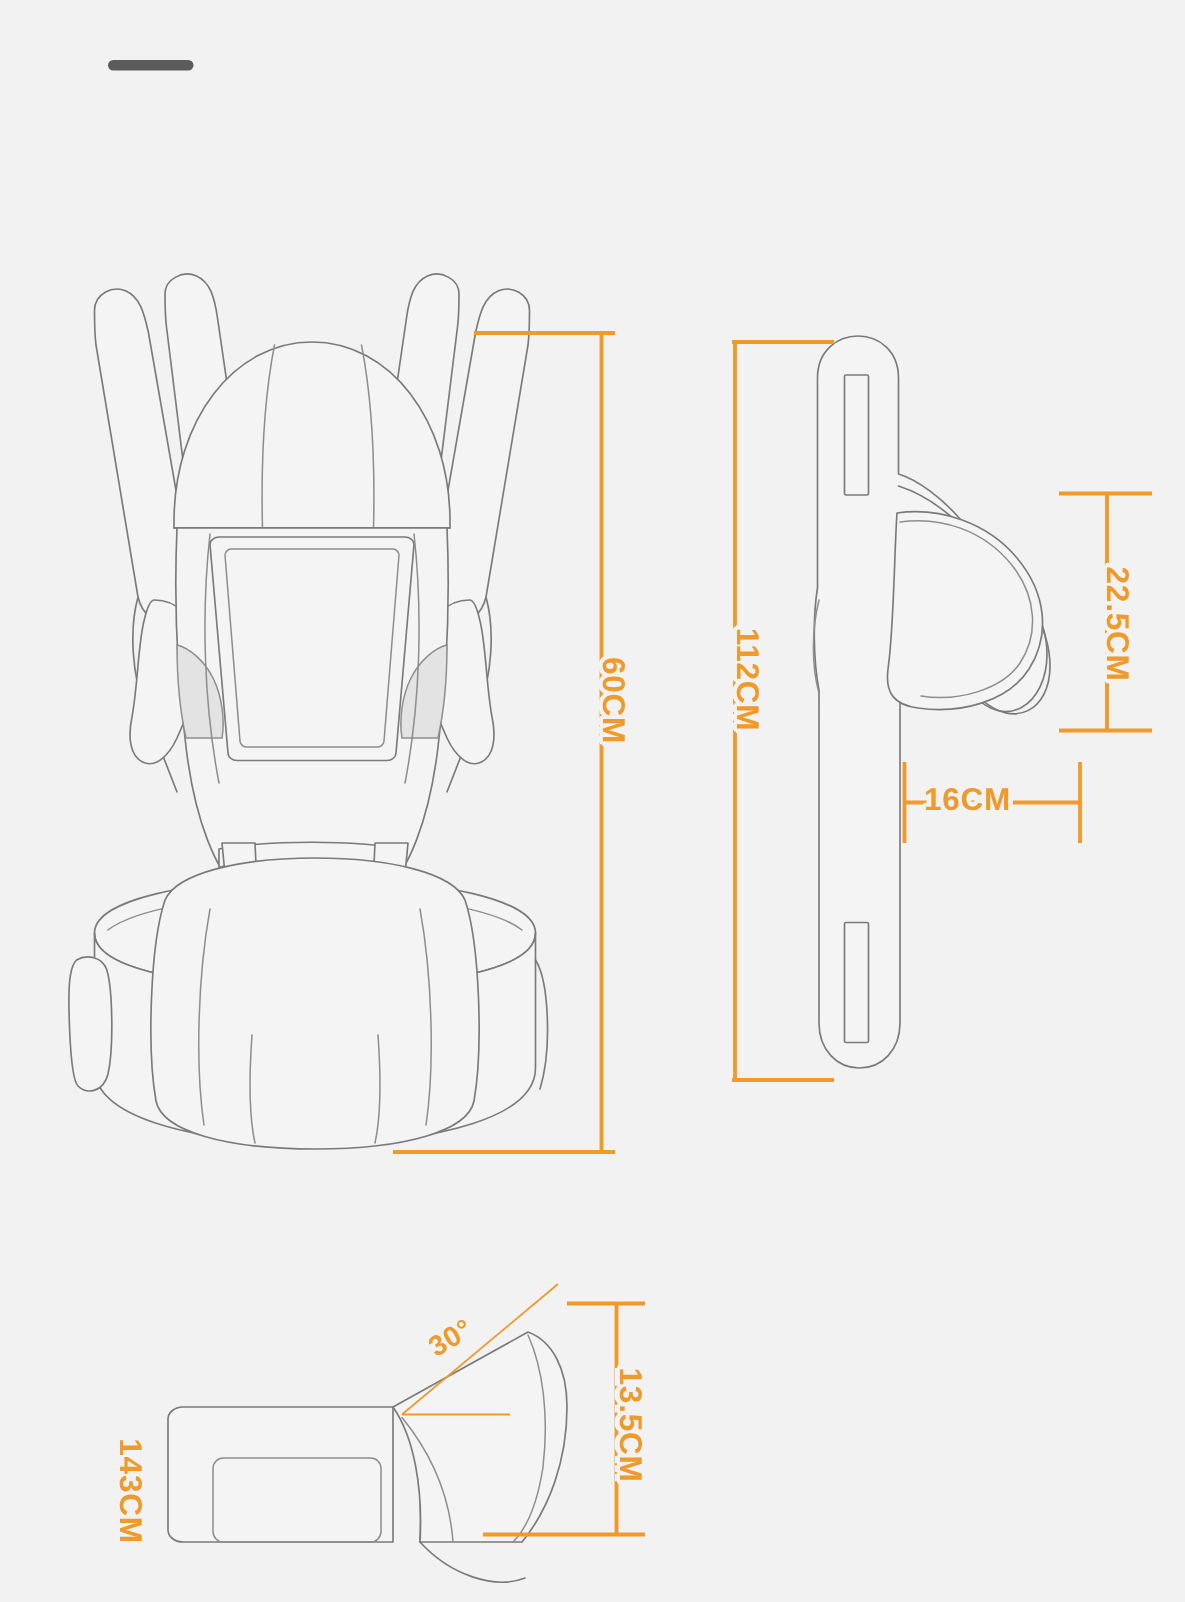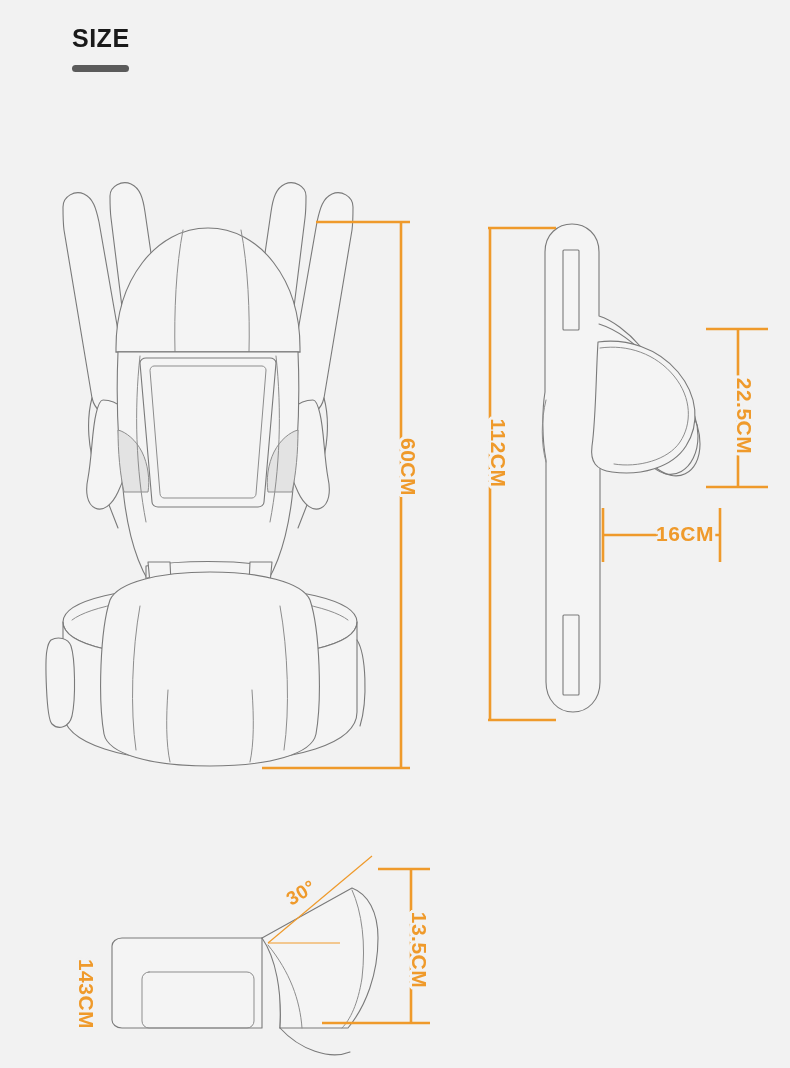--- a/index.html
+++ b/index.html
@@ -76,21 +76,20 @@
   .dim-label.angle {
     font-size: 19px;
     transform-origin: 50% 50%;
     transform: rotate(-31deg);
   }
 </style>
 </head>
 <body>
 
 <div id="header">
-  <div id="size-title">SIZE</div>
   <div id="title-underline"></div>
 </div>
 
 <div id="stage">
 
   <svg width="790" height="1068" viewBox="0 0 790 1068" xmlns="http://www.w3.org/2000/svg">
     <defs>
       <style>
         .ln   { fill:none; stroke:#7a7a7a; stroke-width:1.1; stroke-linejoin:round; stroke-linecap:round; }
         .ln2  { fill:none; stroke:#8d8d8d; stroke-width:1; stroke-linejoin:round; stroke-linecap:round; }
@@ -274,21 +273,21 @@
 
     </g>
   </svg>
 
   <div class="dim-label vertical" style="left: 379px; top: 455px;">60CM</div>
 
   <div class="dim-label vertical" style="left: 463px; top: 441px;">112CM</div>
 
   <div class="dim-label vertical" style="left: 706px; top: 404px;">22.5CM</div>
 
-  <div class="dim-label" style="left: 656px; top: 522px;">16CM</div>
+  <div class="dim-label" style="left: 616px; top: 522px;">16CM</div>
 
   <div class="dim-label vertical" style="left: 51px; top: 982px;">143CM</div>
 
   <div class="dim-label vertical" style="left: 381px; top: 938px;">13.5CM</div>
 
   <div class="dim-label angle" style="left: 286px; top: 882px;">30°</div>
 
 </div>
 
 </body></html>

